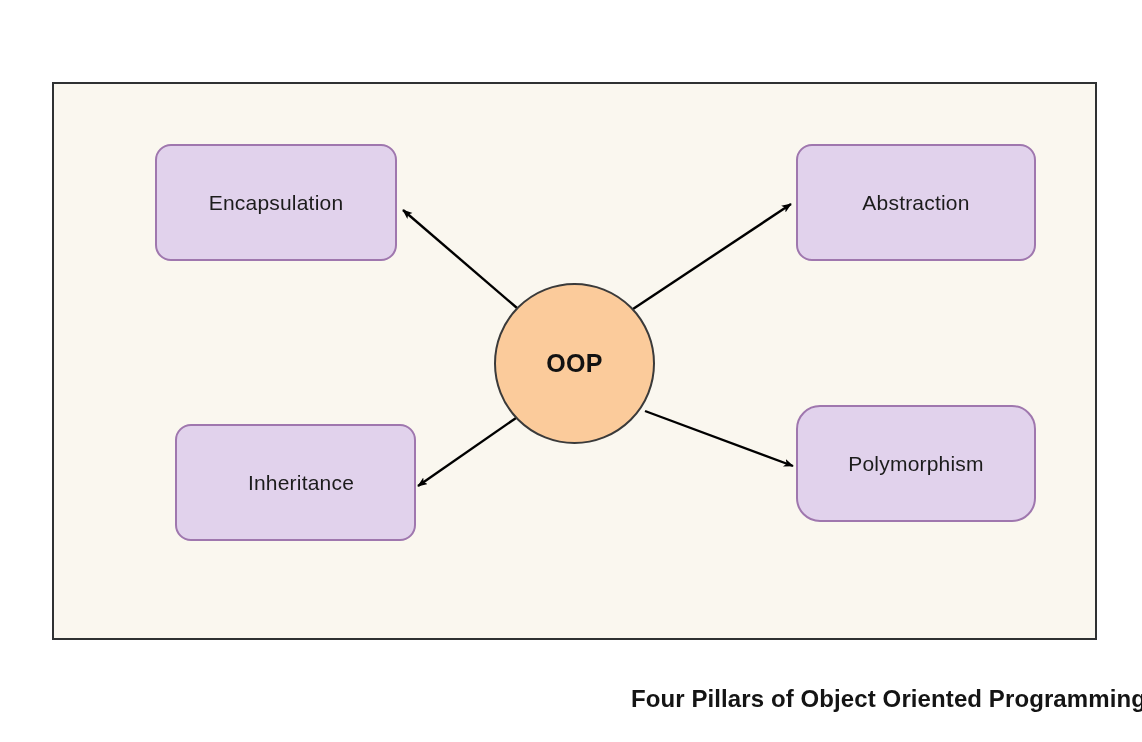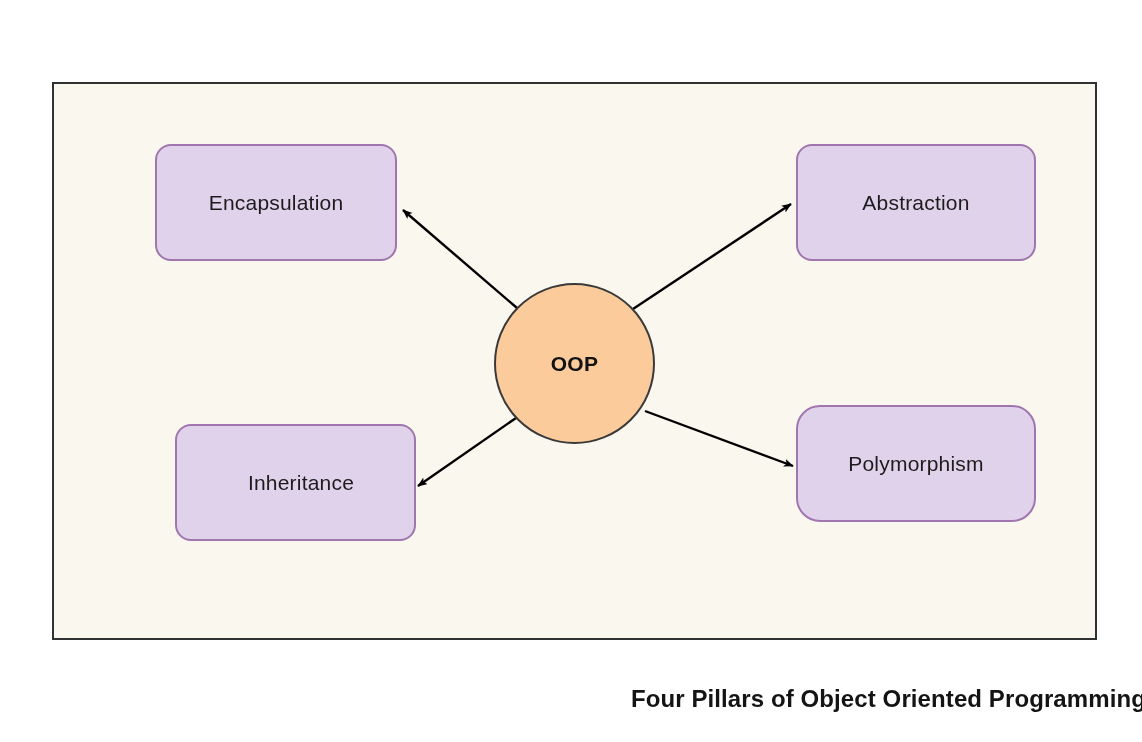--- a/index.html
+++ b/index.html
@@ -80,21 +80,21 @@
     box-sizing: border-box;
     background: #fbcb9b;
     border: 2px solid #3a3a3a;
     border-radius: 50%;
     display: flex;
     align-items: center;
     justify-content: center;
   }
   .core-label {
     font-family: "Liberation Sans", sans-serif;
-    font-size: 21px;
+    font-size: 25px;
     font-weight: bold;
     color: #121212;
     letter-spacing: 0.3px;
   }
 
   
   .diagram-caption {
     position: absolute;
     left: 0;
     top: 653px;

